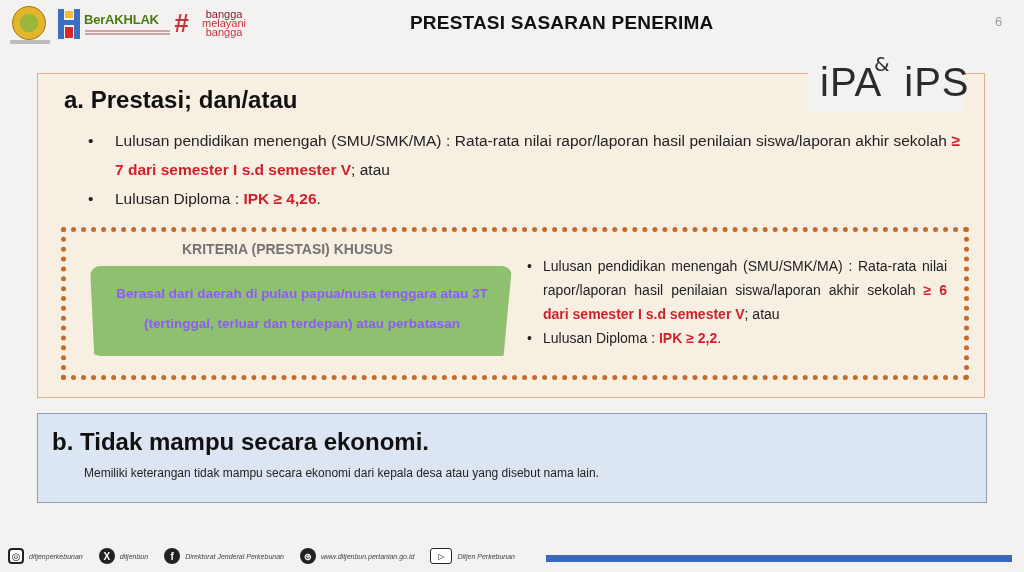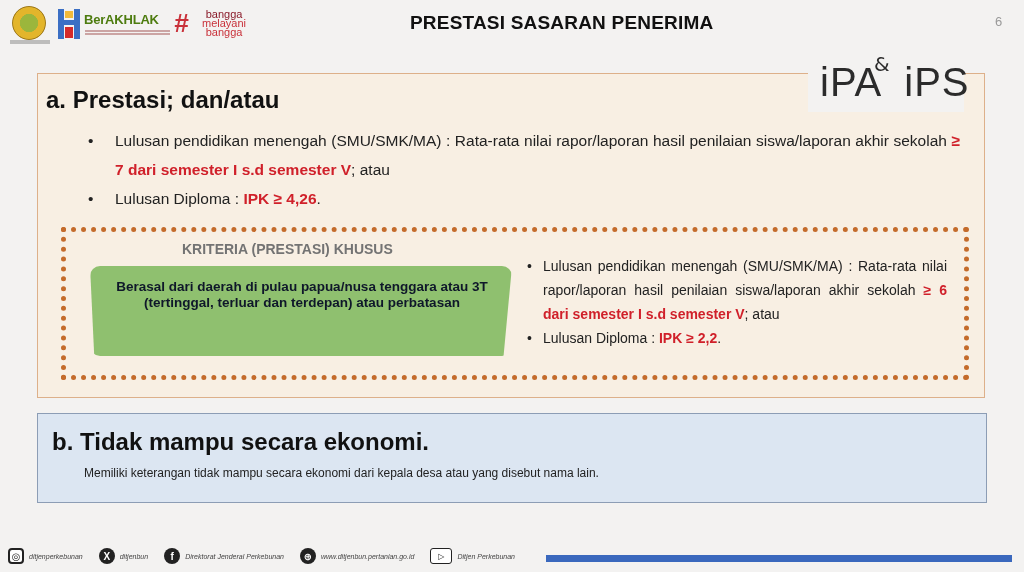--- a/index.html
+++ b/index.html
@@ -49,21 +49,21 @@
     background: #f8efe3; border: 1.5px solid #ddb08a;
   }
   .ipa-badge {
     left: 808px; top: 52px; width: 156px; height: 60px; background: #f3f2f1;
   }
   .ipa-text {
     left: 820px; top: 58px; font-size: 40px; color: #2b2b2b; font-family: Liberation Sans, sans-serif; letter-spacing: 1px; line-height: 48px;
   }
   .ipa-amp { position: absolute; left: 874px; top: 52px; font-size: 20px; color: #2b2b2b; font-family: "DejaVu Sans", sans-serif; }
   .heading-a {
-    left: 46px; top: 86px; font-size: 24px; font-weight: bold; color: #111;
+    left: 64px; top: 86px; font-size: 24px; font-weight: bold; color: #111;
   }
   .text-body {
     font-size: 15.5px; color: #222; line-height: 29px;
   }
   .bullet-a1 { left: 88px; top: 126px; width: 872px; }
   .bullet-a2 { left: 88px; top: 184px; width: 872px; }
   .bullet-row { display: flex; }
   .bullet-row .dot { width: 27px; flex: none; }
   .bullet-row .content { flex: 1; text-align: justify; }
   .red { color: #d0202a; font-weight: bold; }
@@ -77,21 +77,21 @@
     left: 182px; top: 241px; font-size: 14px; font-weight: bold; color: #737373;
   }
   .green-box {
     left: 90px; top: 266px; width: 422px; height: 90px;
     background: #8fc06f;
     clip-path: polygon(0 0, 100% 0, 98% 100%, 1% 100%);
     border-radius: 10px;
   }
   .green-text {
     left: 110px; top: 279px; width: 384px; text-align: center;
-    font-size: 13.5px; font-weight: bold; color: #0f172a; line-height: 16px;
+    font-size: 13.5px; font-weight: bold; color: #8b5cf6; line-height: 30px;
   }
   .bullet-k1 { left: 527px; top: 254px; width: 420px; }
   .bullet-k2 { left: 527px; top: 326px; width: 420px; }
   .text-small { font-size: 14px; color: #222; line-height: 24px; }
   .bullet-row.small .dot { width: 16px; }
 
   
   .panel-b {
     left: 37px; top: 413px; width: 950px; height: 90px;
     background: #dce6f2; border: 1.5px solid #8c9db5;

